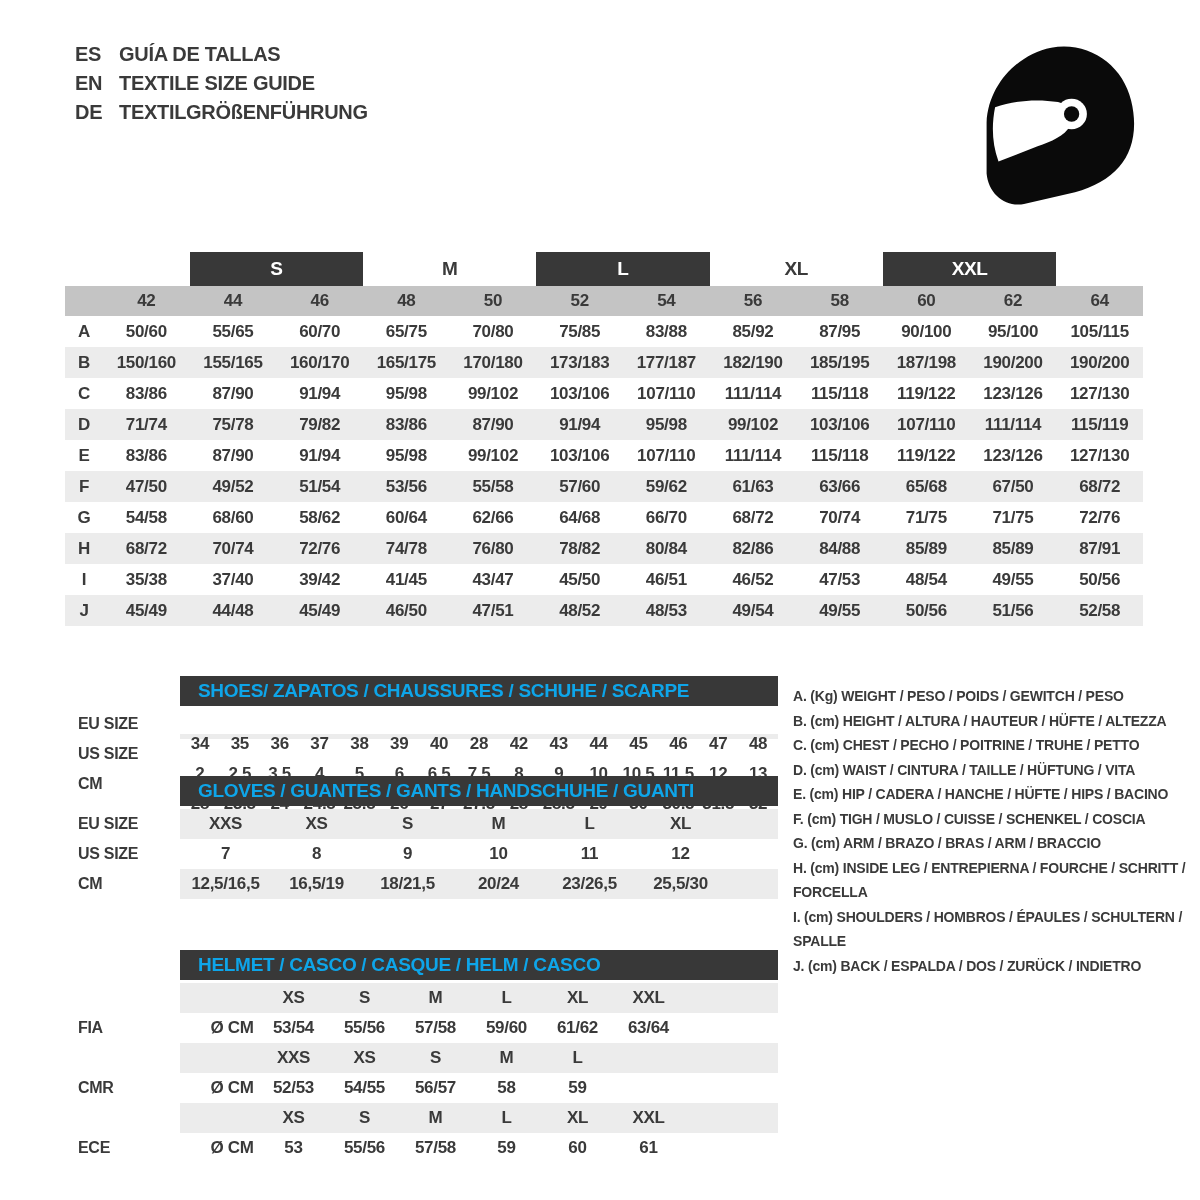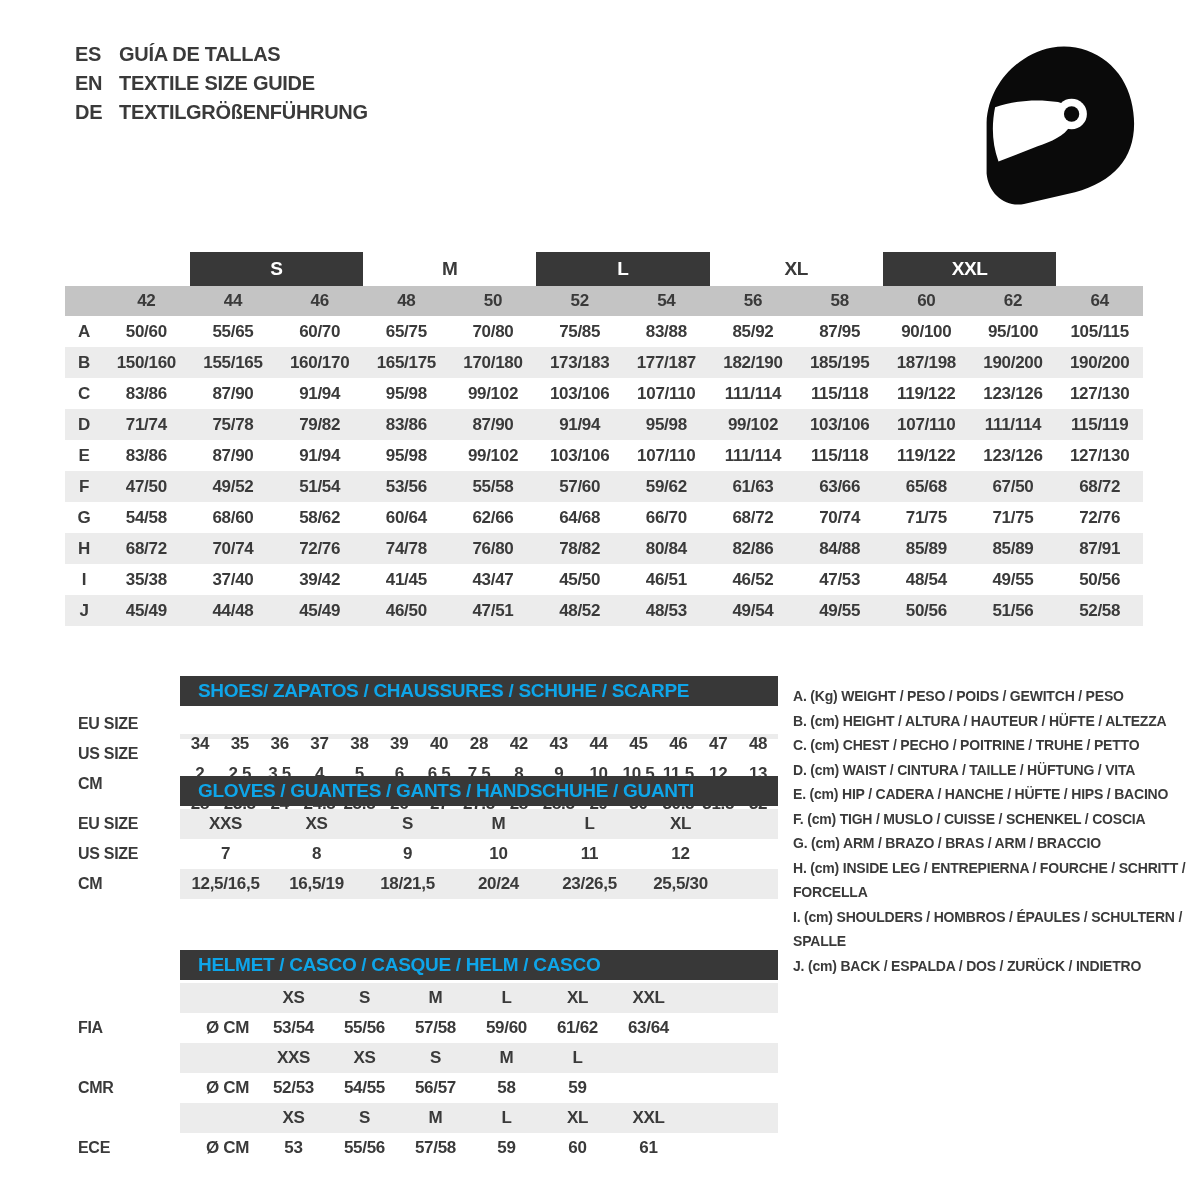--- a/index.html
+++ b/index.html
@@ -28,21 +28,21 @@
   .sub{position:absolute;left:65px;width:713px;font-size:17px;}
   .bar{margin-left:115px;height:30px;margin-bottom:3px;background:#383838;color:#0ea5e9;
        display:flex;align-items:center;padding-left:18px;box-sizing:border-box;font-size:19px;}
   .srow{display:flex;height:30px;}
   .lab{width:115px;display:flex;align-items:center;font-size:16px;box-sizing:border-box;padding-left:13px;}
   .vals{flex:1;display:grid;align-items:center;text-align:center;}
   .srow.gray .vals{background:#ececec;}
   .vals.shoes{grid-template-columns:repeat(15,1fr);margin-top:25px;}
   .vals.gloves{grid-template-columns:repeat(6,91px) 1fr;}
   .vals.helm{grid-template-columns:78px repeat(6,71px) 1fr;}
-  .unit{text-align:left;padding-left:26px;}
+  .unit{text-align:center;padding-left:26px;}
 
   
   .legend{position:absolute;left:793px;top:684px;width:396px;font-size:14px;line-height:24.5px;letter-spacing:-0.2px;}
 </style>
 </head>
 <body>
 
 <div class="canvas">
 
   <div class="langs">

